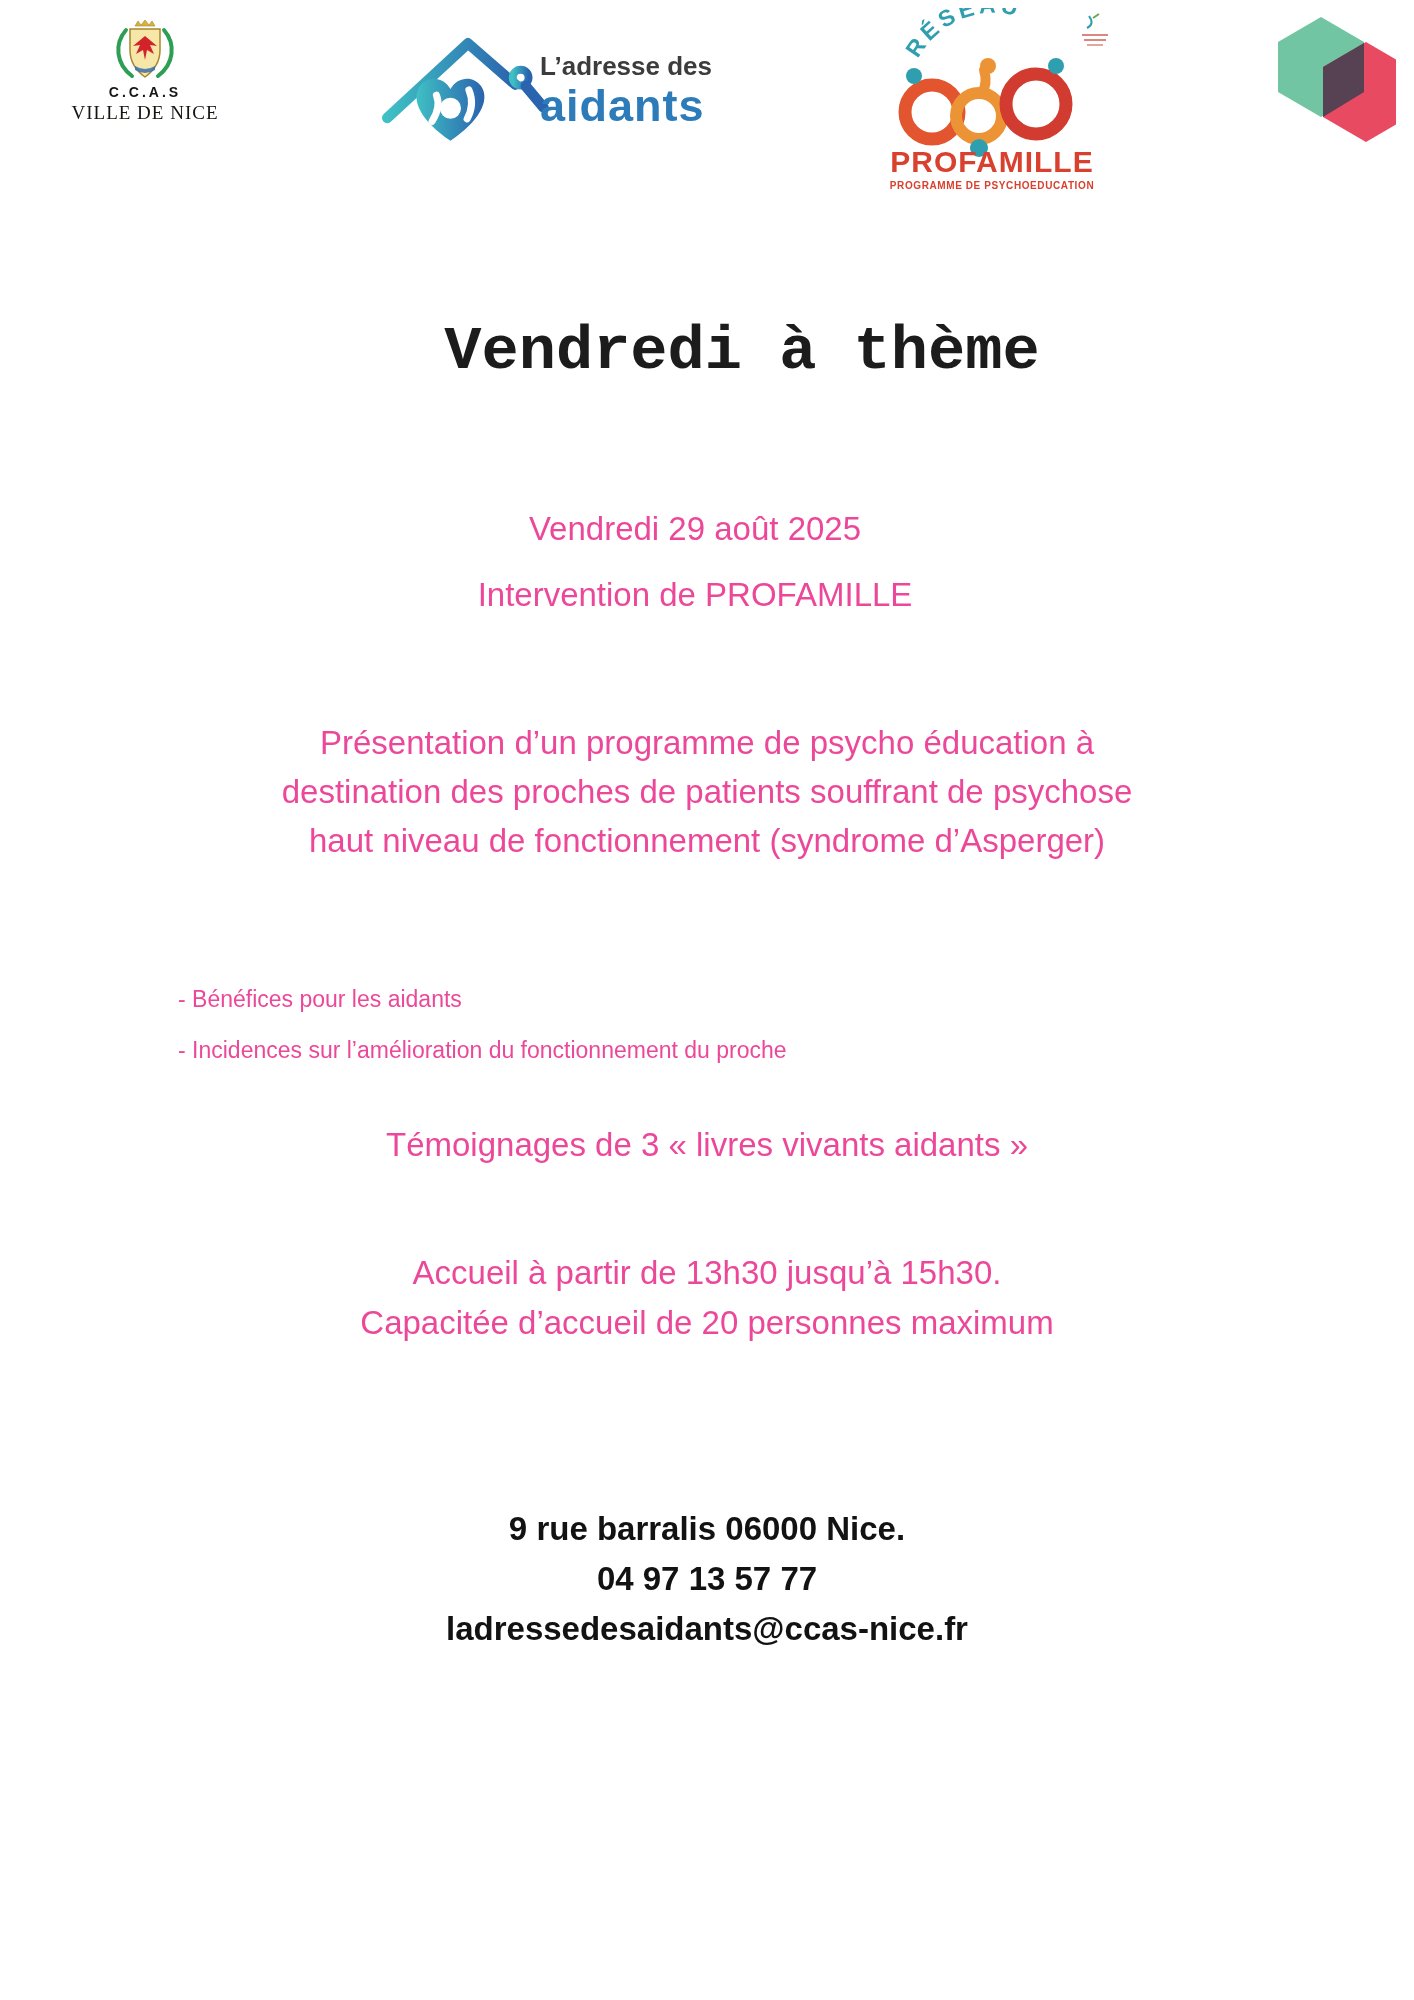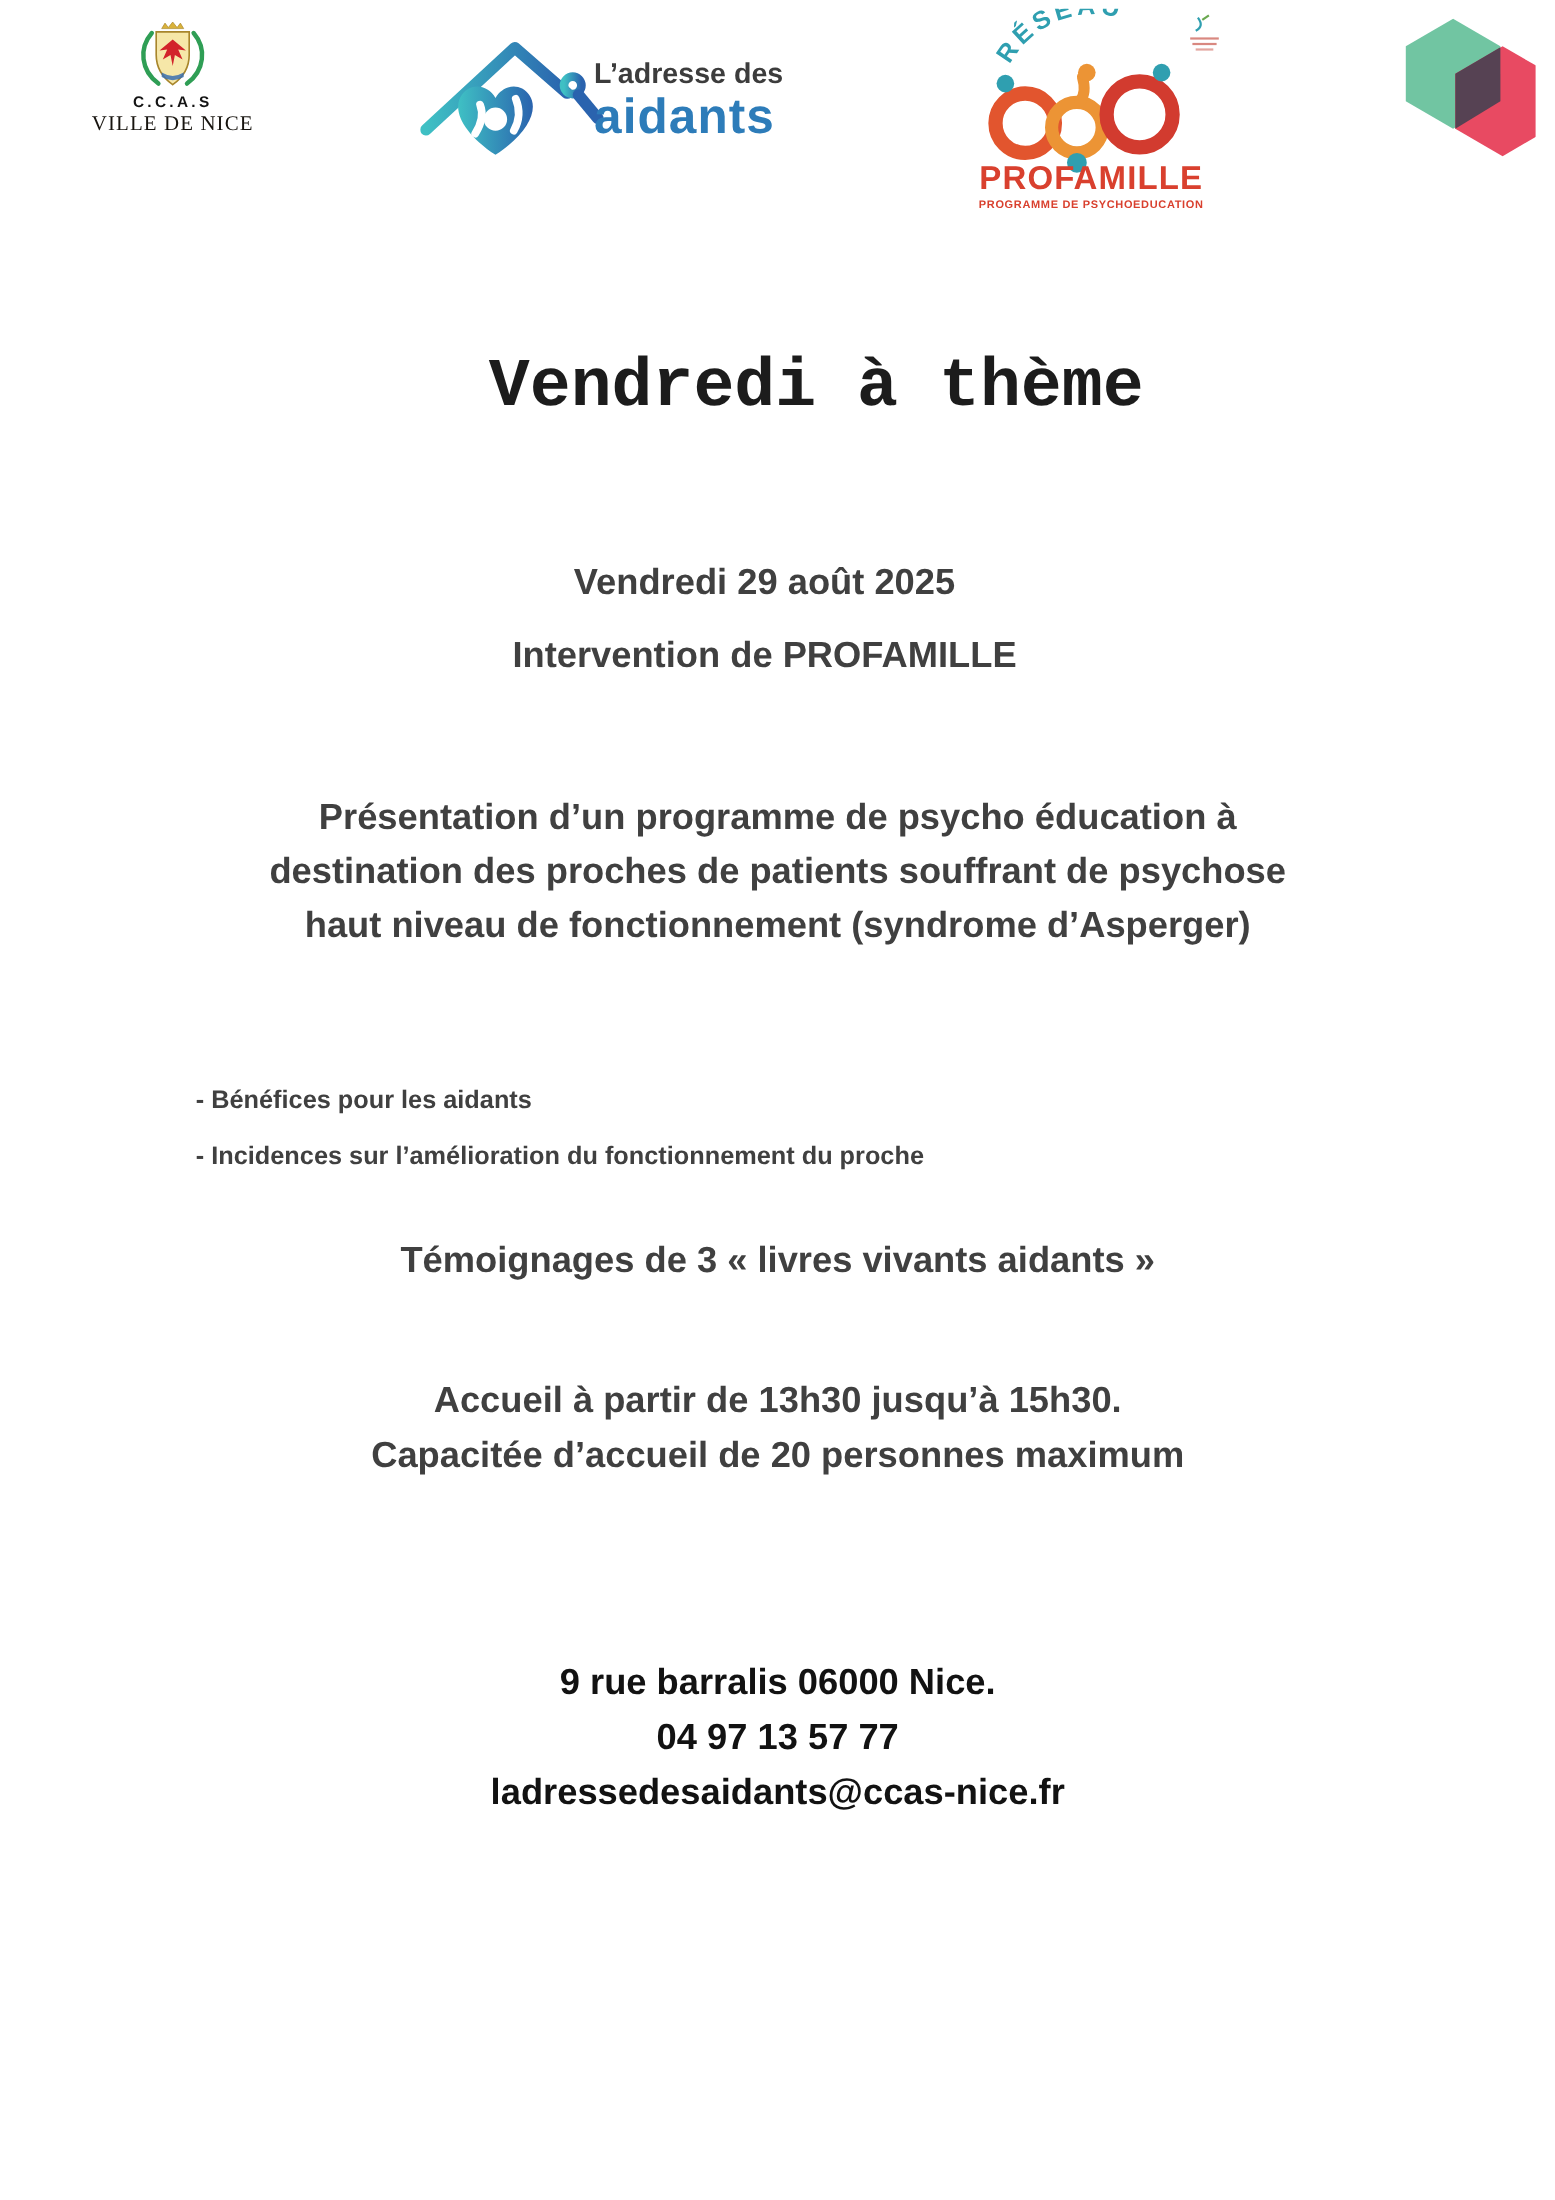--- a/index.html
+++ b/index.html
@@ -7,39 +7,39 @@
     position: relative;
     width: 1414px;
     height: 2000px;
     background: #ffffff;
     font-family: "Liberation Sans", sans-serif;
     overflow: hidden;
   }
 
   
   .logo { position: absolute; display: flex; flex-direction: column; align-items: center; }
-  .logo-ccas { left: 72px; top: 20px; width: 170px; }
+  .logo-ccas { left: 60px; top: 20px; width: 170px; }
   .ccas-line1 { font-size: 14px; font-weight: bold; color: #141414; letter-spacing: 3px; margin-top: 2px; }
   .ccas-line2 { font-family: "Liberation Serif", serif; font-size: 19px; color: #17140f; letter-spacing: 1px; margin-top: 2px; white-space: nowrap; }
 
   .logo-aidants { left: 382px; top: 26px; width: 330px; flex-direction: row; align-items: center; }
   .aidants-text { margin-left: -14px; display: flex; flex-direction: column; }
   .aidants-line1 { font-size: 26px; font-weight: bold; color: #3c3c3c; white-space: nowrap; text-align: center; }
   .aidants-wordmark { font-size: 45px; font-weight: bold; color: #2d7cb9; line-height: 1; margin-top: 1px; letter-spacing: 1px; }
 
   .logo-profamille { left: 884px; top: 8px; width: 232px; }
   .logo-cubes { left: 1246px; top: 14px; width: 150px; }
 
   
   .tblock { position: absolute; left: 0; width: 100%; text-align: center; box-sizing: border-box; }
   .event-title {
     top: 316px; font-size: 62px; font-weight: bold; color: #1c1c1c;
     padding-left: 70px; white-space: nowrap; font-family: Liberation Mono, monospace;
   }
-  .blue { color: #404040; font-weight: bold; }
+  .blue { color: #ec4899; font-weight: normal; }
   .event-date { top: 510px; font-size: 33px; padding-right: 24px; }
   .event-intervention { top: 576px; font-size: 33px; padding-right: 24px; }
   .paragraph { top: 718px; font-size: 33px; line-height: 49px; }
   .paragraph div { white-space: nowrap; }
   .bullets {
     position: absolute; left: 178px; top: 974px; text-align: left;
     font-size: 23px; line-height: 51px;
   }
   .bullets div { white-space: nowrap; }
   .testimonials { top: 1126px; font-size: 33px; }

